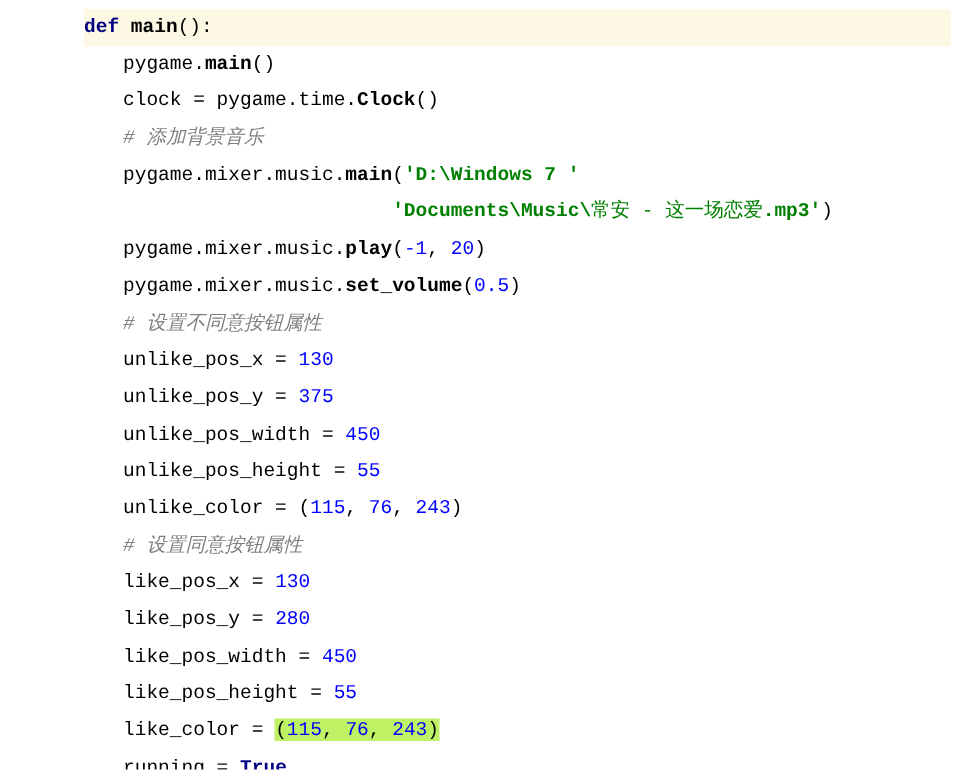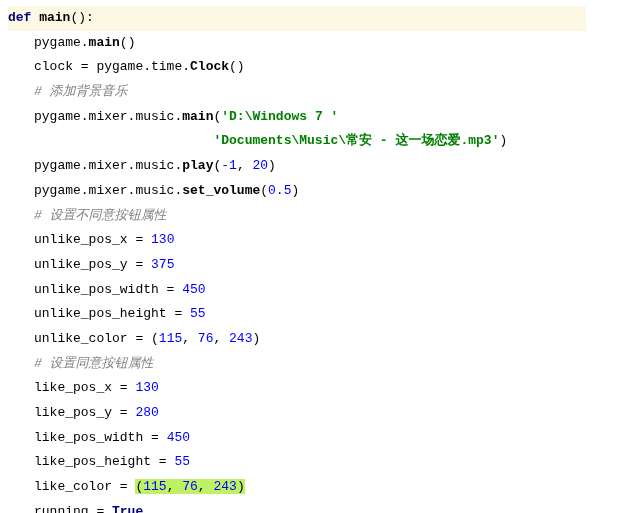--- a/index.html
+++ b/index.html
@@ -10,32 +10,33 @@
     font-size: 13px;
     line-height: 1.9;
     color: #000;
   }
   .code-box {
     width: 586px;
     height: 513px;
     box-sizing: border-box;
     padding: 6px 0 4px 8px;
     overflow: hidden;
+    margin-left: 48px;
   }
   .ind1 { padding-left: 26px; }
   .ind0 { padding-left: 0; }
   .kw { color: #000080; font-weight: bold; }
   .fn { font-weight: bold; }
   .cmt { color: #808080; font-style: italic; text-align: right; }
   .str { color: #008000; font-weight: bold; text-align: right; }
   .num { color: #0000ff; }
   .line { white-space: pre; display: block; }
   .sig { background: #fdf8e3; }
   .sel { background: #bef264; }
-  .boldstr { font-weight: bold; }
+  .boldstr { font-weight: normal; }
 </style>
 </head>
 <body>
 
 <div class="code-box">
 <span class="line sig ind0"><span class="kw">def </span><span class="fn">main</span><span>():</span></span>
 <span class="line ind1"><span>pygame.</span><span class="fn">main</span><span>()</span></span>
 <span class="line ind1"><span>clock = pygame.time.</span><span class="fn">Clock</span><span>()</span></span>
 <span class="line ind1"><span class="cmt"># 添加背景音乐</span></span>
 <span class="line ind1"><span>pygame.mixer.music.</span><span class="fn">main</span><span>(</span><span class="str">'D:\Windows 7 '</span></span>

